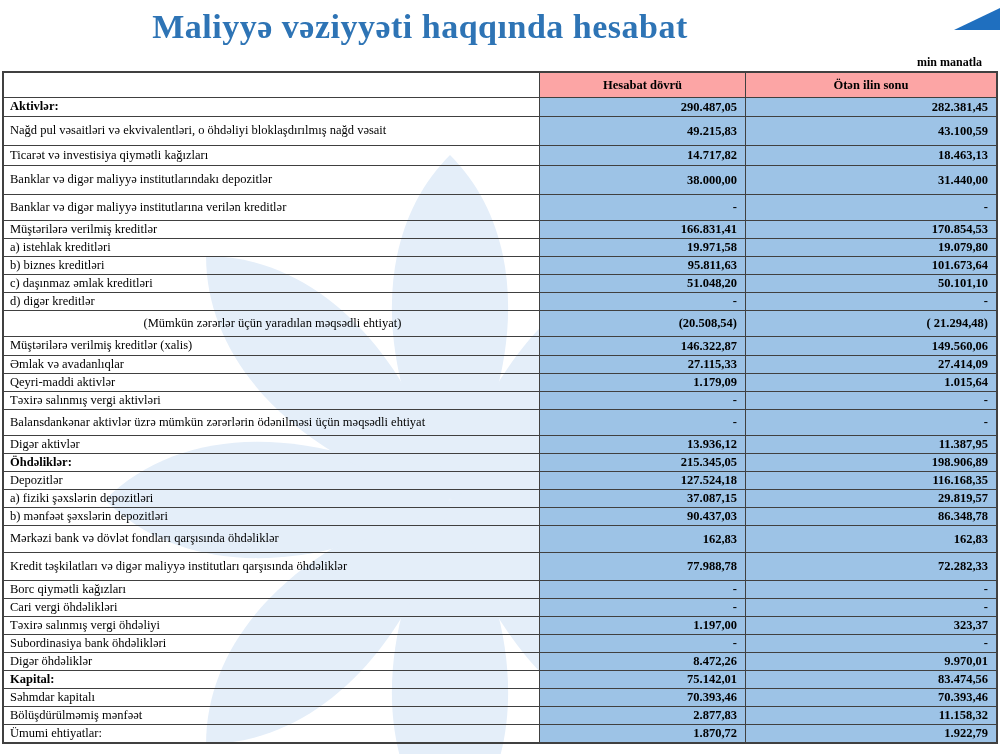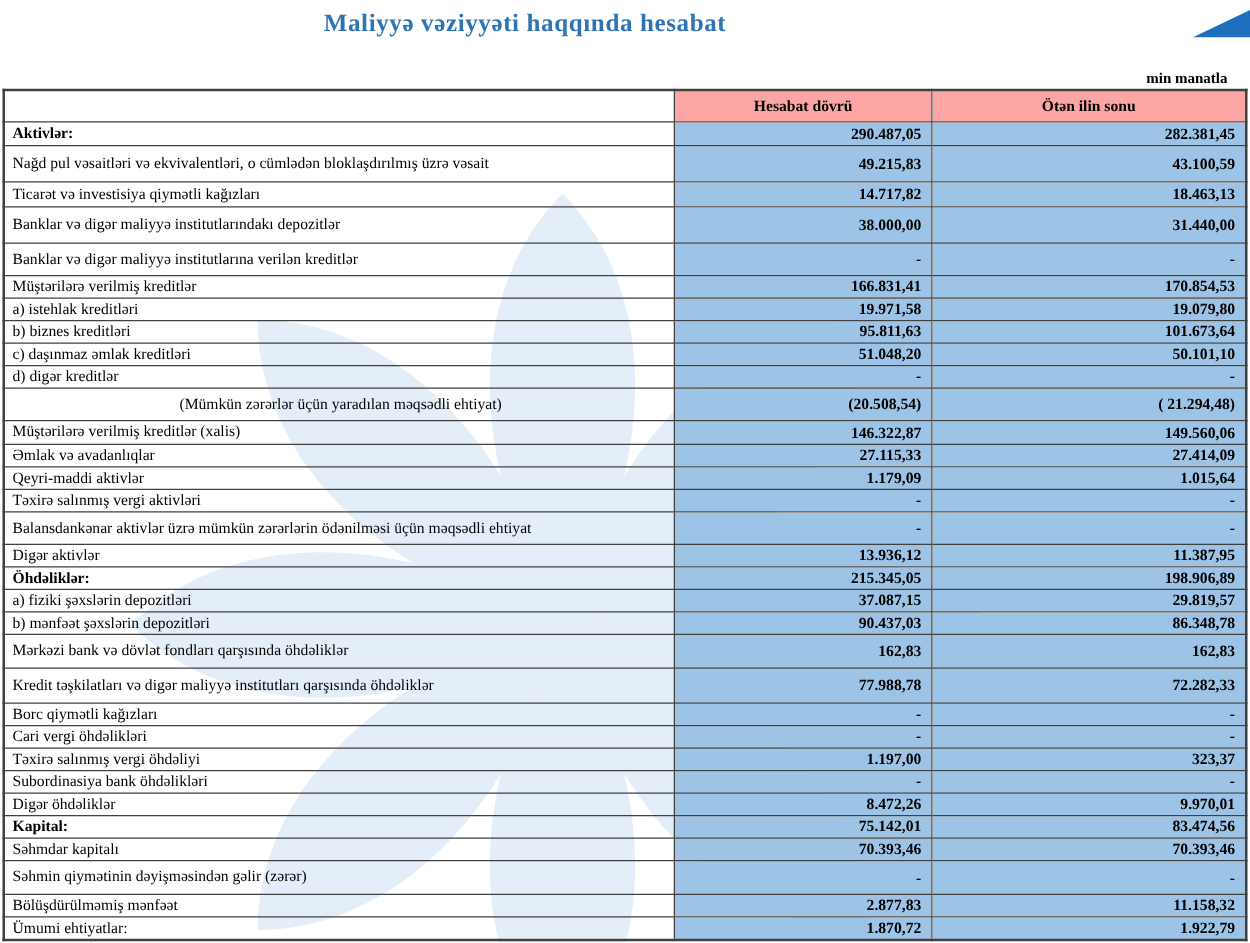--- a/index.html
+++ b/index.html
@@ -6,21 +6,21 @@
   body{
     width:1000px;height:754px;position:relative;overflow:hidden;
     background:#ffffff;
     font-family:"Liberation Serif","DejaVu Serif",serif;
   }
   
   .watermark{position:absolute;left:60px;top:60px;z-index:0;pointer-events:none;}
 
   .page-title{
     position:absolute;top:8px;left:0;width:840px;margin:0;
-    text-align:center;font-size:20px;font-weight:bold;color:#2E74B5;
+    text-align:center;font-size:34px;font-weight:bold;color:#2E74B5;
     letter-spacing:0.5px;z-index:2;
   }
   .corner-triangle{position:absolute;top:8px;right:0;z-index:2;}
   .unit-note{
     position:absolute;top:55px;left:2px;width:980px;text-align:right;
     font-size:12px;font-weight:bold;color:#000;z-index:2;
   }
   table.fin{
     position:absolute;top:71px;left:2px;width:984px;z-index:1;
     border-collapse:collapse;table-layout:fixed;
@@ -80,21 +80,21 @@
       <th class="h-col h-prev">Ötən ilin sonu</th>
     </tr>
   </thead>
   <tbody id="rows-body">
       <tr class="section">
         <td class="lbl" style="height: 16px;">Aktivlər:</td>
         <td class="val" style="height: 16px;">290.487,05</td>
         <td class="val" style="height: 16px;">282.381,45</td>
       </tr>
       <tr>
-        <td class="lbl" style="height: 26px;">Nağd pul vəsaitləri və  ekvivalentləri, o cümlədən bloklaşdırılmış üzrə vəsait</td>
+        <td class="lbl" style="height: 26px;">Nağd pul vəsaitləri və  ekvivalentləri, o öhdəliyi bloklaşdırılmış nağd vəsait</td>
         <td class="val" style="height: 26px;">49.215,83</td>
         <td class="val" style="height: 26px;">43.100,59</td>
       </tr>
       <tr>
         <td class="lbl" style="height: 17px;">Ticarət və investisiya qiymətli kağızları</td>
         <td class="val" style="height: 17px;">14.717,82</td>
         <td class="val" style="height: 17px;">18.463,13</td>
       </tr>
       <tr>
         <td class="lbl" style="height: 26px;">Banklar və digər maliyyə institutlarındakı depozitlər</td>
@@ -165,20 +165,25 @@
         <td class="lbl" style="height: 15px;">Digər aktivlər</td>
         <td class="val" style="height: 15px;">13.936,12</td>
         <td class="val" style="height: 15px;">11.387,95</td>
       </tr>
       <tr class="section">
         <td class="lbl" style="height: 14px;">Öhdəliklər:</td>
         <td class="val" style="height: 14px;">215.345,05</td>
         <td class="val" style="height: 14px;">198.906,89</td>
       </tr>
       <tr>
+        <td class="lbl" style="height: 14px;">Depozitlər</td>
+        <td class="val" style="height: 14px;">127.524,18</td>
+        <td class="val" style="height: 14px;">116.168,35</td>
+      </tr>
+      <tr>
         <td class="lbl" style="height: 14px;">a) fiziki şəxslərin depozitləri</td>
         <td class="val" style="height: 14px;">37.087,15</td>
         <td class="val" style="height: 14px;">29.819,57</td>
       </tr>
       <tr>
         <td class="lbl" style="height: 14px;">b) mənfəət şəxslərin depozitləri</td>
         <td class="val" style="height: 14px;">90.437,03</td>
         <td class="val" style="height: 14px;">86.348,78</td>
       </tr>
       <tr>
@@ -220,25 +225,20 @@
         <td class="lbl" style="height: 14px;">Kapital:</td>
         <td class="val" style="height: 14px;">75.142,01</td>
         <td class="val" style="height: 14px;">83.474,56</td>
       </tr>
       <tr>
         <td class="lbl" style="height: 14px;">Səhmdar kapitalı</td>
         <td class="val" style="height: 14px;">70.393,46</td>
         <td class="val" style="height: 14px;">70.393,46</td>
       </tr>
       <tr>
-        <td class="lbl" style="height: 24px;">Səhmin qiymətinin dəyişməsindən gəlir (zərər)</td>
-        <td class="val" style="height: 24px;">-</td>
-        <td class="val" style="height: 24px;">-</td>
-      </tr>
-      <tr>
         <td class="lbl" style="height: 14px;">Bölüşdürülməmiş mənfəət</td>
         <td class="val" style="height: 14px;">2.877,83</td>
         <td class="val" style="height: 14px;">11.158,32</td>
       </tr>
       <tr>
         <td class="lbl" style="height: 14px;">Ümumi ehtiyatlar:</td>
         <td class="val" style="height: 14px;">1.870,72</td>
         <td class="val" style="height: 14px;">1.922,79</td>
       </tr>
     </tbody>

